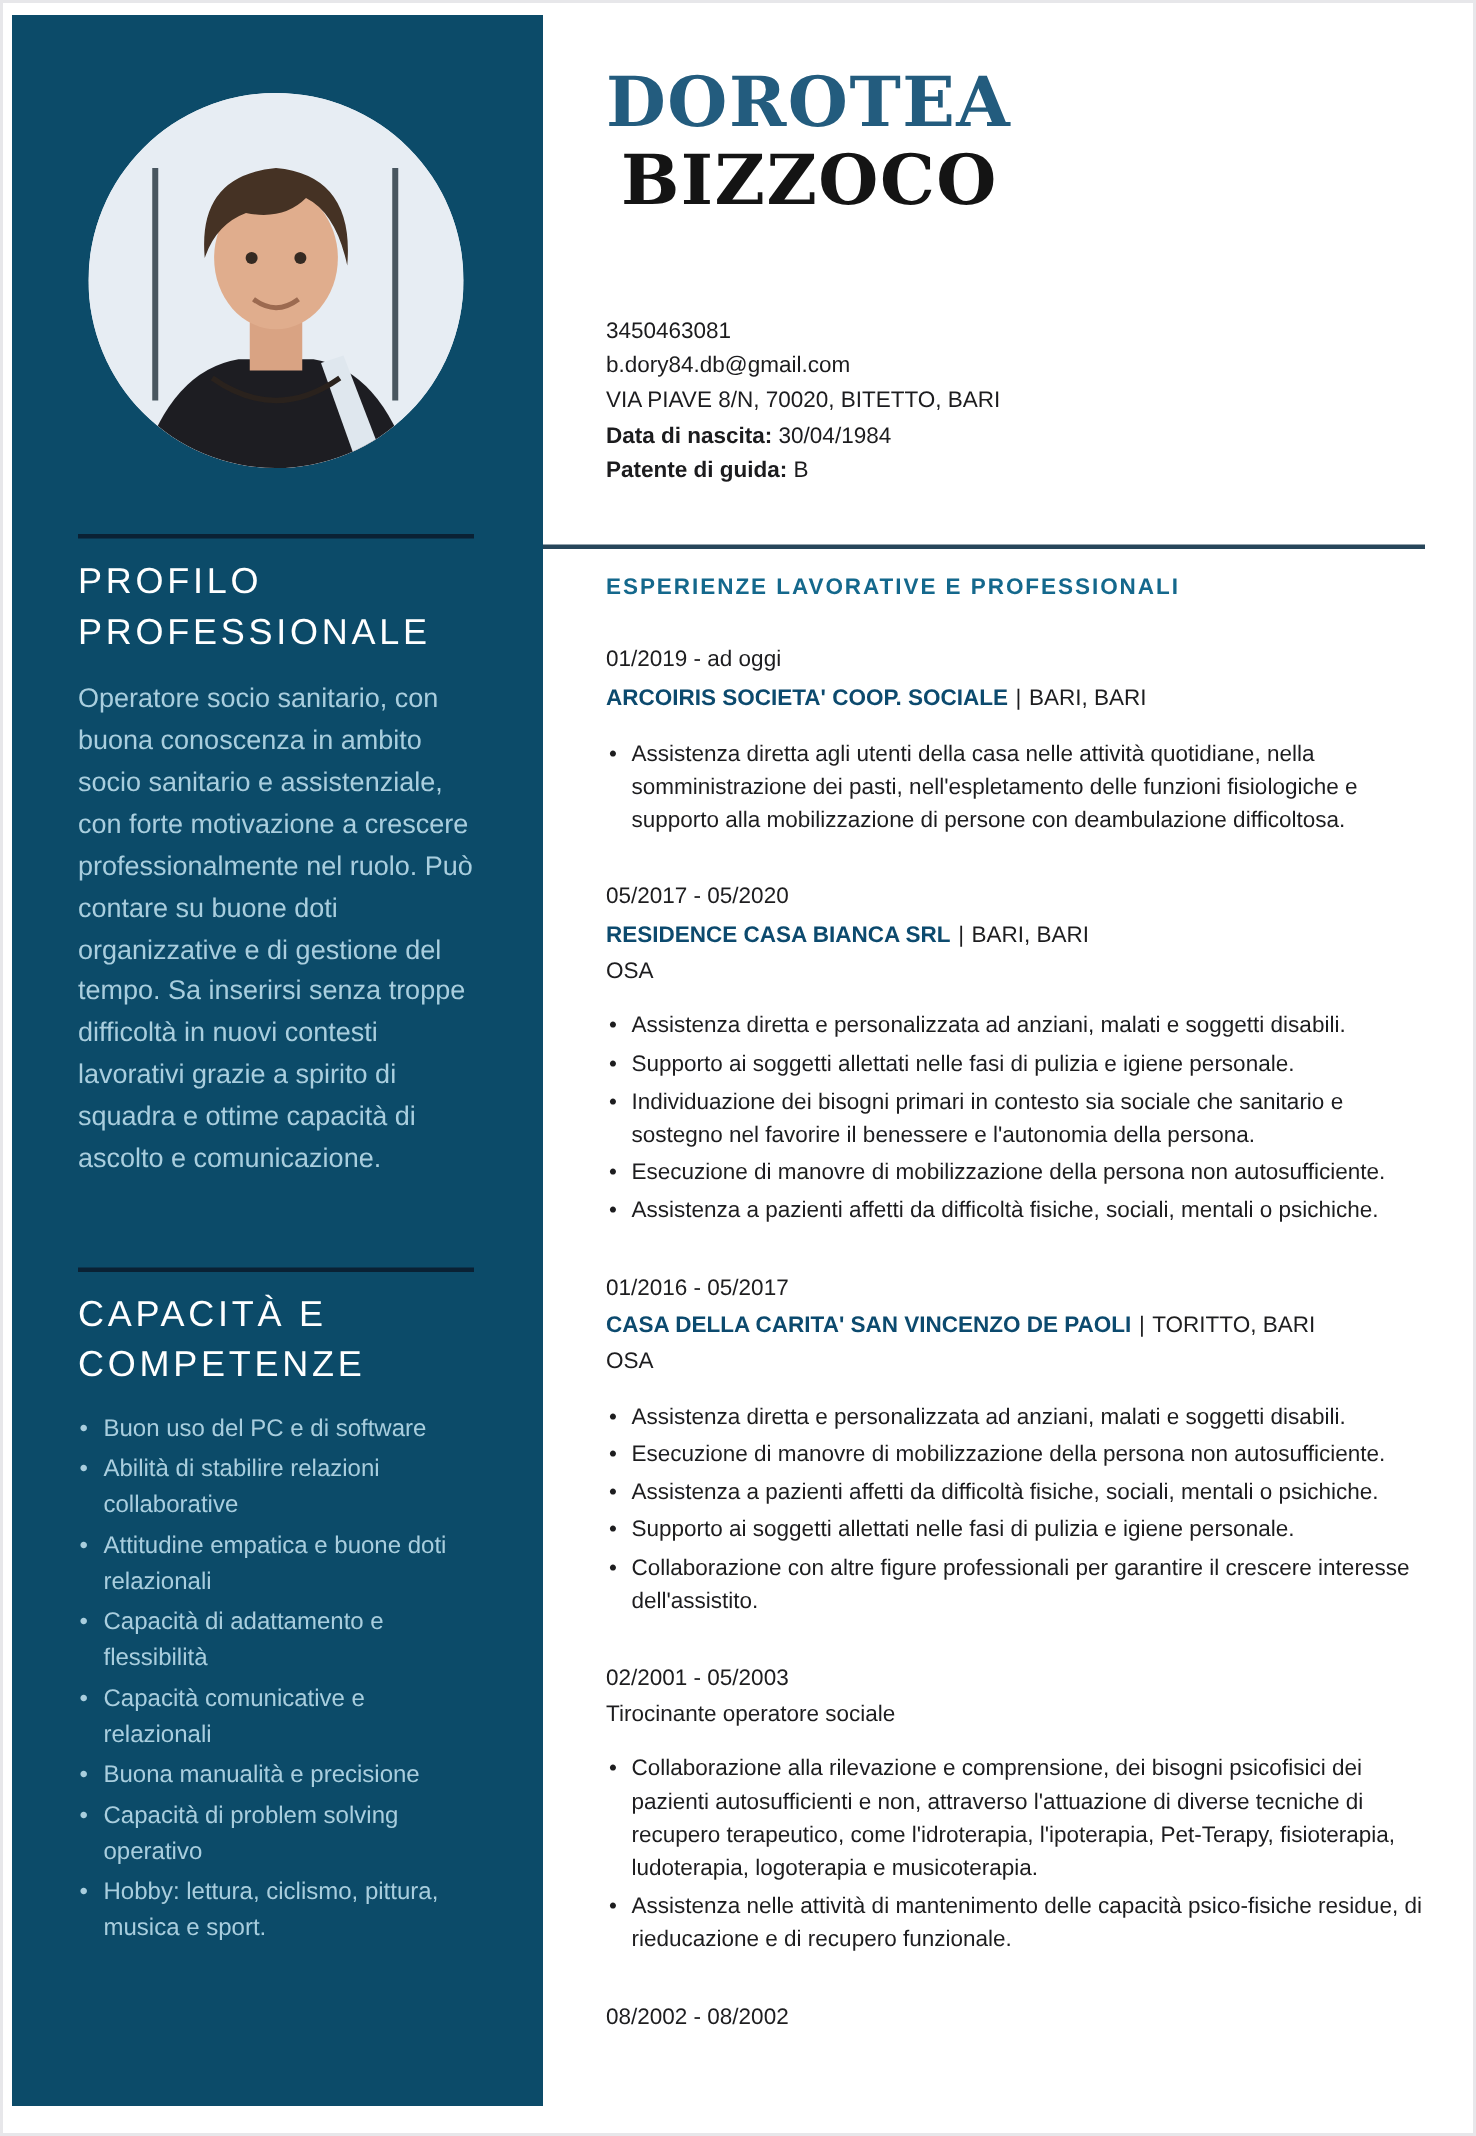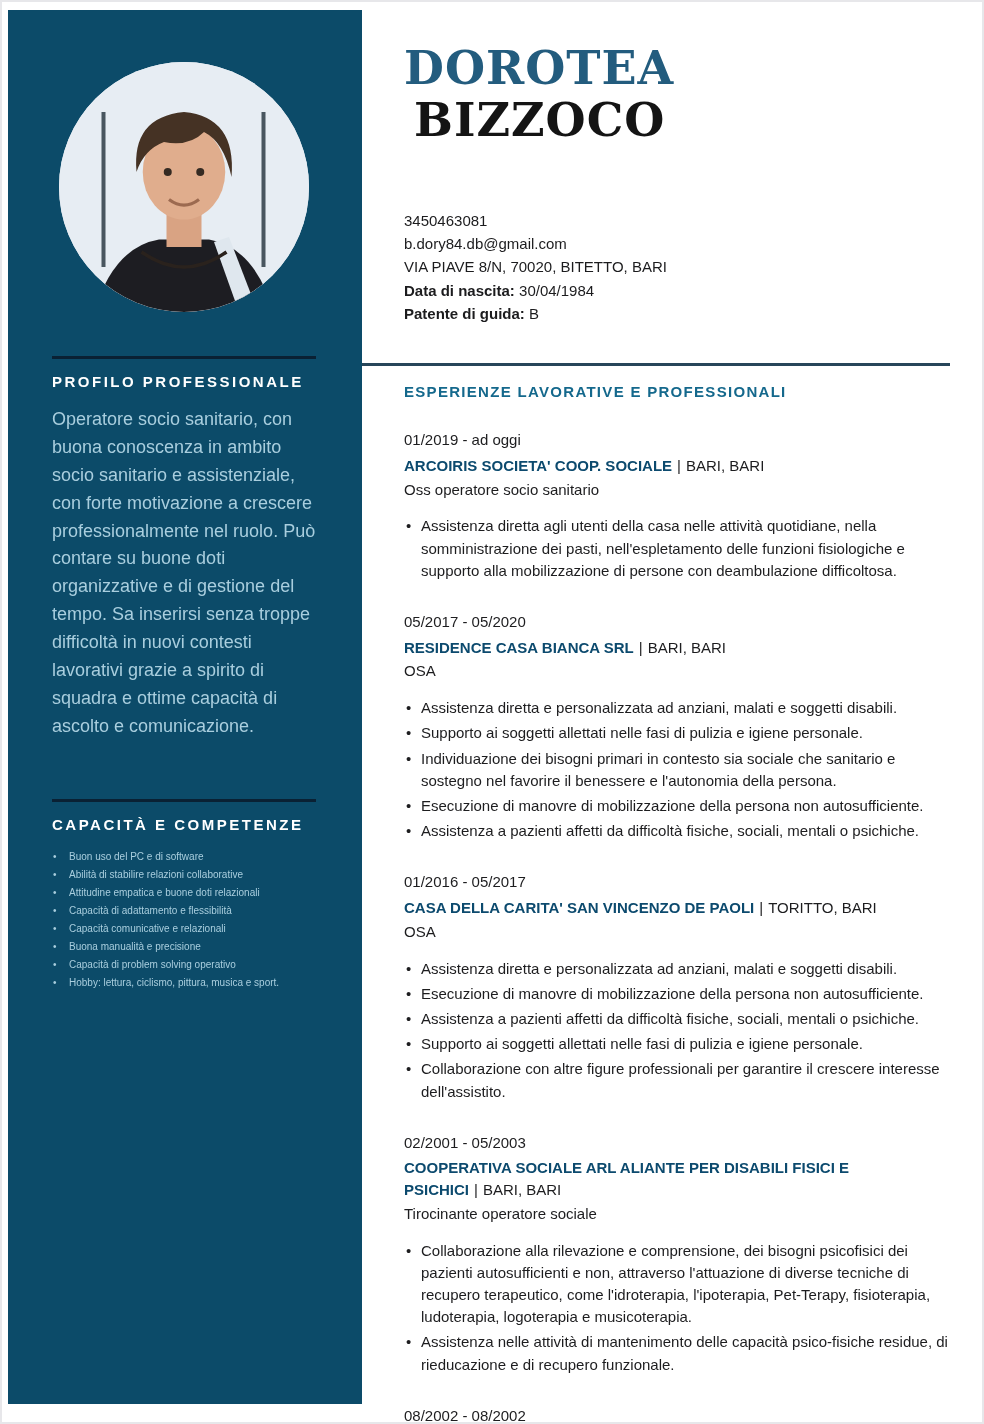--- a/index.html
+++ b/index.html
@@ -13,29 +13,29 @@
     position:absolute;left:8px;top:10px;width:354px;height:1394px;
     background:#0c4b69;box-sizing:border-box;padding:52px 46px 0 44px;
   }
   .photo{
     width:250px;height:250px;border-radius:50%;margin:0 auto;
     overflow:hidden;background:#e9eef4;display:block;
   }
   .photo svg{display:block;width:100%;height:100%;}
   .overline-dark{height:3px;background:#0a2134;margin-top:44px;}
   .side-h{
-    color:#ffffff;font-size:15px;font-weight:bold;letter-spacing:2.5px;
+    color:#ffffff;font-size:24px;font-weight:normal;letter-spacing:2.5px;
     line-height:1.4;margin:12px 0 0;
   }
   .side-p{
     color:#a9cede;font-size:18px;line-height:1.55;margin:14px 0 0;
   }
   .side-list{
     margin:14px 0 0;padding:0;list-style:none;color:#a9cede;
-    font-size:10px;line-height:1.5;
+    font-size:16px;line-height:1.5;
   }
   .side-list li{position:relative;padding-left:17px;margin-top:3px;}
   .side-list li::before{content:"•";position:absolute;left:1px;}
   .skills-block .overline-dark{margin-top:58px;}
   
   .main{position:absolute;left:362px;top:0;width:622px;box-sizing:border-box;}
   .name{
     margin:42px 0 0 42px;font-family:"DejaVu Serif","Liberation Serif",serif;
     font-weight:bold;font-size:46px;line-height:1.14;letter-spacing:1px;
   }
@@ -127,21 +127,20 @@
       </div>
     </div>
 
     <div class="rule"></div>
     <h2 class="exp-title">ESPERIENZE LAVORATIVE E PROFESSIONALI</h2>
 
     <div class="jobs">
         <div class="job">
           <div class="job-dates">01/2019 - ad oggi</div>
           <div class="job-company"><span class="company">ARCOIRIS SOCIETA' COOP. SOCIALE</span><span class="sep">|</span><span class="loc">BARI, BARI</span></div>
-          <div class="job-role">Oss operatore socio sanitario</div>
           <ul>
             <li>Assistenza diretta agli utenti della casa nelle attività quotidiane, nella somministrazione dei pasti, nell'espletamento delle funzioni fisiologiche e supporto alla mobilizzazione di persone con deambulazione difficoltosa.</li>
           </ul>
         </div>
         <div class="job">
           <div class="job-dates">05/2017 - 05/2020</div>
           <div class="job-company"><span class="company">RESIDENCE CASA BIANCA SRL</span><span class="sep">|</span><span class="loc">BARI, BARI</span></div>
           <div class="job-role">OSA</div>
           <ul>
             <li>Assistenza diretta e personalizzata ad anziani, malati e soggetti disabili.</li>
@@ -158,21 +157,20 @@
           <ul>
             <li>Assistenza diretta e personalizzata ad anziani, malati e soggetti disabili.</li>
             <li>Esecuzione di manovre di mobilizzazione della persona non autosufficiente.</li>
             <li>Assistenza a pazienti affetti da difficoltà fisiche, sociali, mentali o psichiche.</li>
             <li>Supporto ai soggetti allettati nelle fasi di pulizia e igiene personale.</li>
             <li>Collaborazione con altre figure professionali per garantire il crescere interesse dell'assistito.</li>
           </ul>
         </div>
         <div class="job">
           <div class="job-dates">02/2001 - 05/2003</div>
-          <div class="job-company"><span class="company">COOPERATIVA SOCIALE ARL ALIANTE PER DISABILI FISICI E PSICHICI</span><span class="sep">|</span><span class="loc">BARI, BARI</span></div>
           <div class="job-role">Tirocinante operatore sociale</div>
           <ul>
             <li>Collaborazione alla rilevazione e comprensione, dei bisogni psicofisici dei pazienti autosufficienti e non, attraverso l'attuazione di diverse tecniche di recupero terapeutico, come l'idroterapia, l'ipoterapia, Pet-Terapy, fisioterapia, ludoterapia, logoterapia e musicoterapia.</li>
             <li>Assistenza nelle attività di mantenimento delle capacità psico-fisiche residue, di rieducazione e di recupero funzionale.</li>
           </ul>
         </div>
         <div class="job">
           <div class="job-dates">08/2002 - 08/2002</div>
         </div>
       </div>

